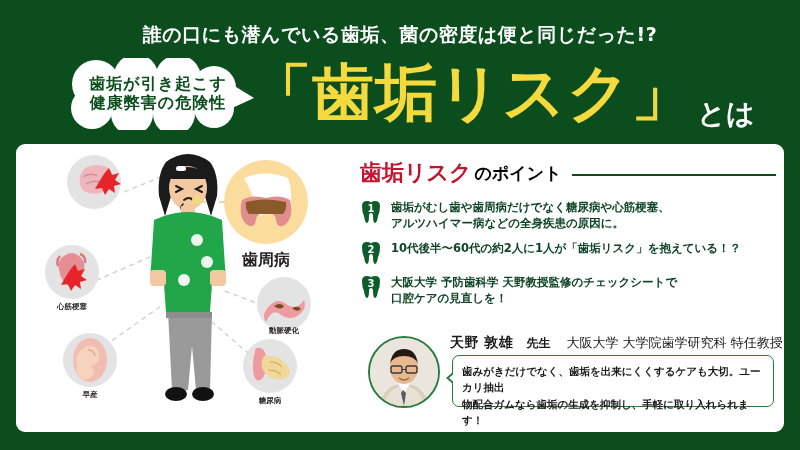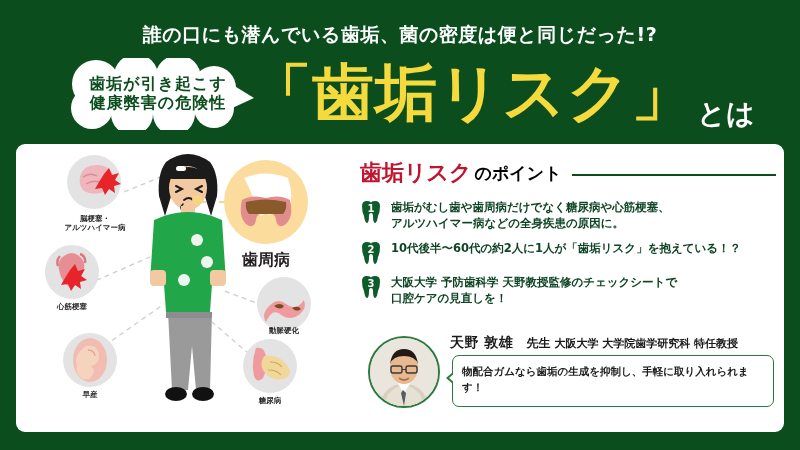--- a/index.html
+++ b/index.html
@@ -100,21 +100,21 @@
   .avatar{
     position:absolute;left:0;top:6px;width:68px;height:68px;border-radius:50%;
     overflow:hidden;border:2px solid #2b7a3d;background:#e9e4dc;
   }
   .avatar svg{position:absolute;inset:0;}
   .doc-name{
     position:absolute;left:82px;top:4px;white-space:nowrap;display:flex;align-items:baseline;
   }
   .doc-name .nm{color:#1a1a1a;font-size:14px;font-weight:bold;letter-spacing:.5px;}
   .doc-name .sn{color:#1a1a1a;font-size:12px;font-weight:bold;margin-left:13px;}
-  .doc-name .af{color:#1a1a1a;font-size:11px;font-weight:bold;margin-left:4px;}
+  .doc-name .af{color:#1a1a1a;font-size:13px;font-weight:normal;margin-left:16px;}
   .quote{
     position:absolute;left:84px;top:25px;width:322px;height:52px;
     border:1.5px solid #2b7a3d;border-radius:7px;background:#fff;
     box-sizing:border-box;padding:7px 9px;
   }
   .quote:before{
     content:"";position:absolute;left:-7px;top:16px;width:0;height:0;
     border-top:6px solid transparent;border-bottom:6px solid transparent;
     border-right:7px solid #2b7a3d;
   }
@@ -236,24 +236,20 @@
         <path d="M250 166 q10 -14 20 -6 q10 8 18 -4 q3 8 -4 14 q-10 8 -20 0 q-8 -6 -14 8 q-4 -6 0 -12 Z" fill="#ef9a9f"></path>
         <path d="M258 162 q6 -4 10 0 q-3 5 -10 0 Z" fill="#7a4a21"></path>
         <path d="M276 164 q6 -3 9 1 q-4 4 -9 -1 Z" fill="#7a4a21"></path>
 
         <circle cx="254" cy="222" r="27" fill="#e3e3e3"></circle>
         <path d="M240 204 q8 -2 10 8 q2 12 -3 22 q-6 6 -9 -2 q-3 -14 2 -28 Z" fill="#ef9a9f"></path>
         <path d="M248 212 q14 -2 22 8 q8 9 0 14 q-10 5 -20 -4 q-8 -8 -2 -18 Z" fill="#f2d79a"></path>
         <path d="M254 218 q8 0 12 5 M252 226 q9 0 13 5" stroke="#c9a85f" stroke-width="1.2" fill="none"></path>
       </svg>
 
-      <div class="dlabel" style="left:31px;top:70px;width:96px;">
-        <div>脳梗塞・</div>
-        <div>アルツハイマー病</div>
-      </div>
       <div class="dlabel" style="left:8px;top:158px;width:96px;">
         <div>心筋梗塞</div>
       </div>
       <div class="dlabel" style="left:26px;top:246px;width:96px;">
         <div>早産</div>
       </div>
       <div class="dlabel" style="left:220px;top:182px;width:96px;">
         <div>動脈硬化</div>
       </div>
       <div class="dlabel" style="left:206px;top:252px;width:96px;">
@@ -333,19 +329,20 @@
         </svg>
       </div>
 
       <div class="doc-name">
         <span class="nm">天野 敦雄</span>
         <span class="sn">先生</span>
         <span class="af">大阪大学 大学院歯学研究科 特任教授</span>
       </div>
 
       <div class="quote">
+        <div class="quote-text">歯みがきだけでなく、歯垢を出来にくくするケアも大切。ユーカリ抽出</div>
         <div class="quote-text">物配合ガムなら歯垢の生成を抑制し、手軽に取り入れられます！</div>
       </div>
 
     </div>
 
   </div>
 </div>
 
 </body></html>

